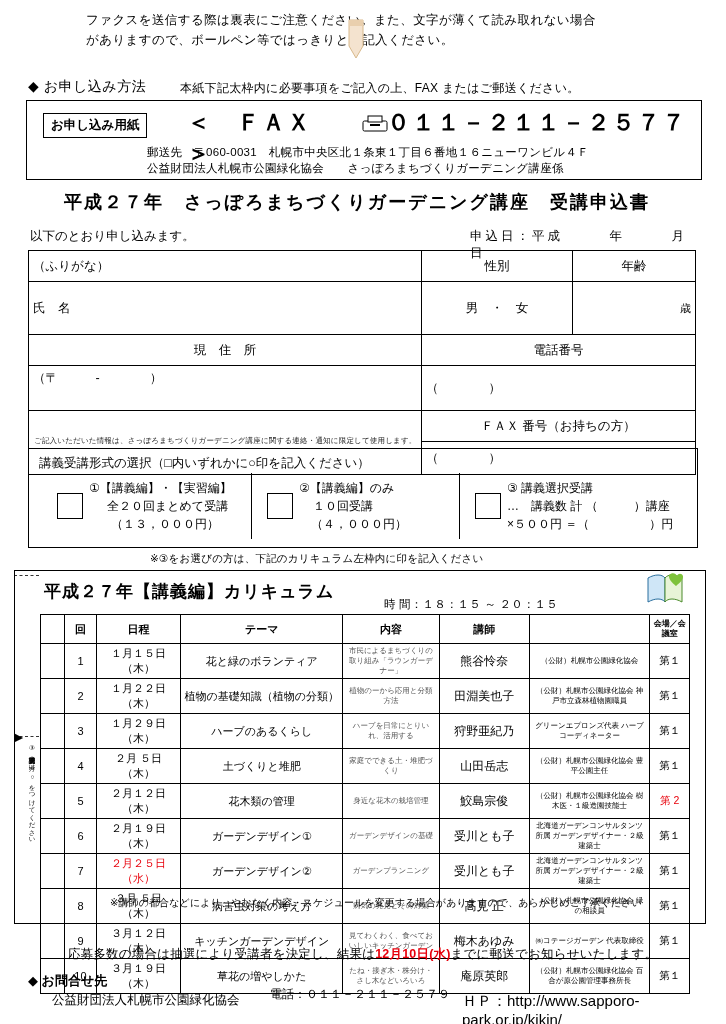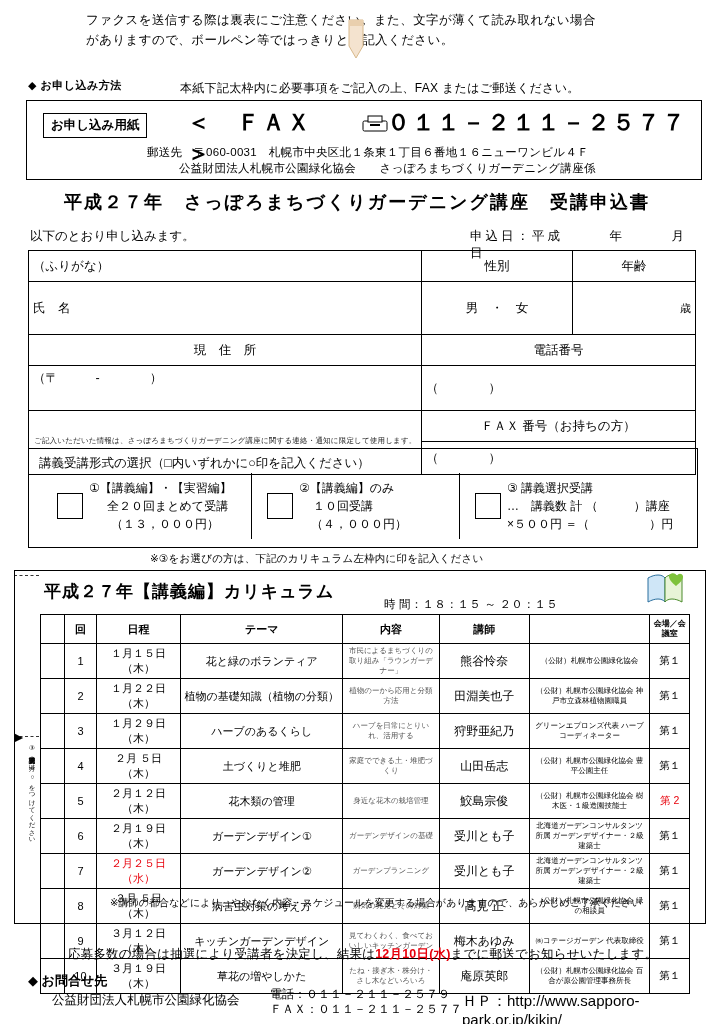--- a/index.html
+++ b/index.html
@@ -16,42 +16,42 @@
   
   .intro{
     position:absolute;left:86px;top:10px;width:590px;
     font-size:12.5px;line-height:20px;letter-spacing:.4px;
   }
   .pen{
     position:absolute;left:345px;top:18px;width:22px;height:42px;
   }
 
   .sec-head{
-    position:absolute;font-size:11px;font-weight:bold;letter-spacing:.5px;
+    position:absolute;font-size:14px;font-weight:normal;letter-spacing:.5px;
   }
   .apply-note{
     position:absolute;left:180px;top:80px;font-size:12px;letter-spacing:.3px;
   }
 
   
   .faxbox{
     position:absolute;left:26px;top:100px;width:674px;height:78px;
     border:1.5px solid #000;
   }
   .faxtag{
     position:absolute;left:16px;top:12px;
     border:1px solid #000;padding:3px 7px;font-size:12.5px;font-weight:bold;
   }
   .faxnum{
     position:absolute;left:160px;top:6px;
     font-size:23px;font-weight:bold;letter-spacing:2px;
   }
   .fax-icon{position:absolute;left:335px;top:14px;width:26px;height:17px;}
   .faxaddr1{position:absolute;left:120px;top:44px;font-size:11.5px;letter-spacing:.3px;}
-  .faxaddr2{position:absolute;left:120px;top:60px;font-size:11.5px;letter-spacing:.3px;margin-left:32px;}
+  .faxaddr2{position:absolute;left:120px;top:60px;font-size:11.5px;letter-spacing:.3px;}
 
   
   .doc-title{
     position:absolute;left:64px;top:190px;
     font-size:18px;font-weight:bold;letter-spacing:2px;
   }
   .apply-line{position:absolute;left:30px;top:228px;font-size:12.5px;}
   .apply-date{position:absolute;left:470px;top:228px;font-size:12.5px;letter-spacing:3px;}
 
   
@@ -372,16 +372,15 @@
 
   <div class="curr-foot">※講師の都合などにより、やむなく内容・スケジュールを変更する場合がありますので、あらかじめご了承ください</div>
 
   <div class="lottery">
     <span>応募多数の場合は抽選により受講者を決定し、結果は</span><span id="lottery-hl" style="color: rgb(232, 0, 11); font-weight: bold;">12月10日(水)</span><span>までに郵送でお知らせいたします。</span>
   </div>
 
   <div class="contact-head">◆ お問合せ先</div>
   <div class="contact-org">公益財団法人札幌市公園緑化協会</div>
   <div class="contact-tel">電話：０１１－２１１－２５７９</div>
-  <div class="contact-fax">ＦＡＸ：０１１－２１１－２５７７</div>
   <div class="contact-hp">ＨＰ：http://www.sapporo-park.or.jp/kikin/</div>
 
 </div>
 
 </body></html>

